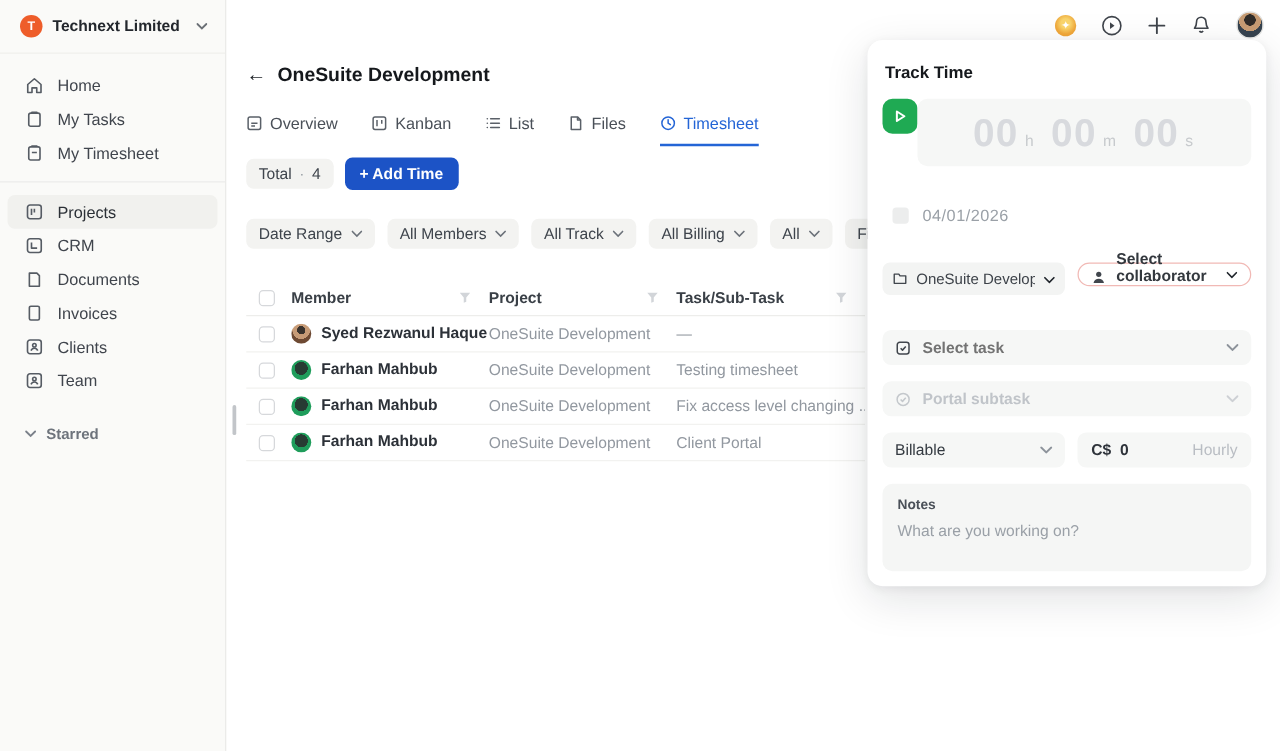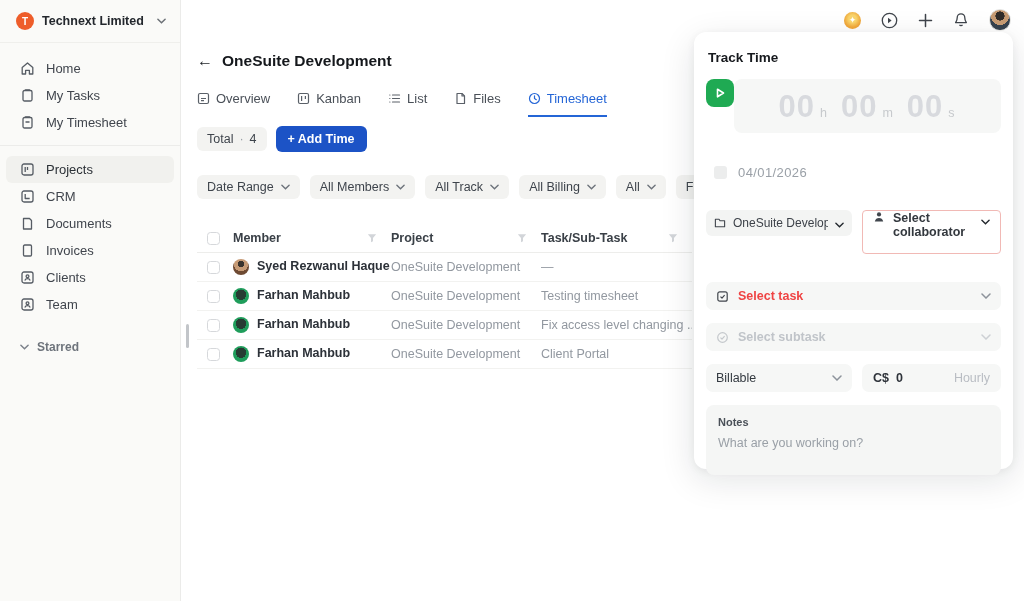--- a/index.html
+++ b/index.html
@@ -92,26 +92,26 @@
   .t-digits { font-size:31px; font-weight:700; color:#d8dade; line-height:1; letter-spacing:1px; }
   .t-unit { font-size:12.5px; color:#c7cacd; margin:14px 14px 0 5px; }
   .t-unit.last { margin-right:2px; }
   .date-row { margin-top:32px; display:flex; align-items:center; gap:11px; padding-left:8px; cursor:pointer; }
   .date-check { width:13px; height:13px; background:#eceded; border-radius:3px; flex:none; }
   .date-text { font-size:13px; color:#9aa0a7; letter-spacing:.4px; }
   .pc-row { margin-top:30px; display:flex; gap:10px; }
   .proj-pill { width:146px; height:26px; background:#f3f4f3; border-radius:6px; display:flex;
                align-items:center; gap:7px; padding:0 8px; cursor:pointer; }
   .proj-pill .label { font-size:12px; color:#3d4249; white-space:nowrap; overflow:hidden; flex:1; }
-  .collab-btn { flex:1; height:44px; background:#fff; border:1px solid #f1b9b5; border-radius:4px;
-                display:flex; align-items:flex-start; gap:8px; padding:0 10px; cursor:pointer; }
+  .collab-btn { flex:1; height:19px; background:#fff; border:1px solid #f1b9b5; border-radius:14px;
+                display:flex; align-items:flex-end; gap:8px; padding:0 10px; cursor:pointer; }
   .collab-btn .label { font-size:12.5px; color:#33383e; font-weight:600; flex:1; }
   .sel { height:28px; background:#f6f7f6; border-radius:7px; display:flex; align-items:center;
          gap:9px; padding:0 10px; cursor:pointer; }
-  .sel .label { font-size:12.5px; font-weight:600; color:#ef4444; flex:1; }
+  .sel .label { font-size:12.5px; font-weight:600; color:#737373; flex:1; }
   .sel .schev { color:#8d939b; display:flex; }
   .task-sel { margin-top:28px; }
   .subtask-sel { margin-top:13px; }
   .subtask-sel .label { color:#c0c4c9; }
   .subtask-sel .sico { color:#c4c8cc !important; }
   .subtask-sel .schev { color:#cdd0d4; }
   .sico { display:flex; color:#41464d; flex:none; }
   .bill-row { margin-top:13px; display:flex; gap:10px; }
   .bill-sel { width:146px; margin-top:0; }
   .bill-sel .label { font-weight:400; color:#343a41; }
@@ -509,21 +509,21 @@
         </span>
     </div>
 
     <div class="sel subtask-sel">
       <span class="sico">
         <svg width="13" height="13" viewBox="0 0 13 13" fill="none" stroke="currentColor" stroke-width="1.2" stroke-linejoin="round">
             <circle cx="6.5" cy="6.5" r="4.8"></circle>
             <path d="M4.5 6.6l1.5 1.5 2.6-2.9"></path>
           </svg>
       </span>
-      <span class="label">Select subtask</span>
+      <span class="label">Portal subtask</span>
       <span class="schev">
           <svg width="10" height="6" viewBox="0 0 10 6">
             <path d="M1 1l4 4 4-4" fill="none" stroke="currentColor" stroke-width="1.5" stroke-linecap="round"></path>
           </svg>
         </span>
     </div>
 
     <div class="bill-row">
       <div class="sel bill-sel">
         <span class="label">Billable</span>

